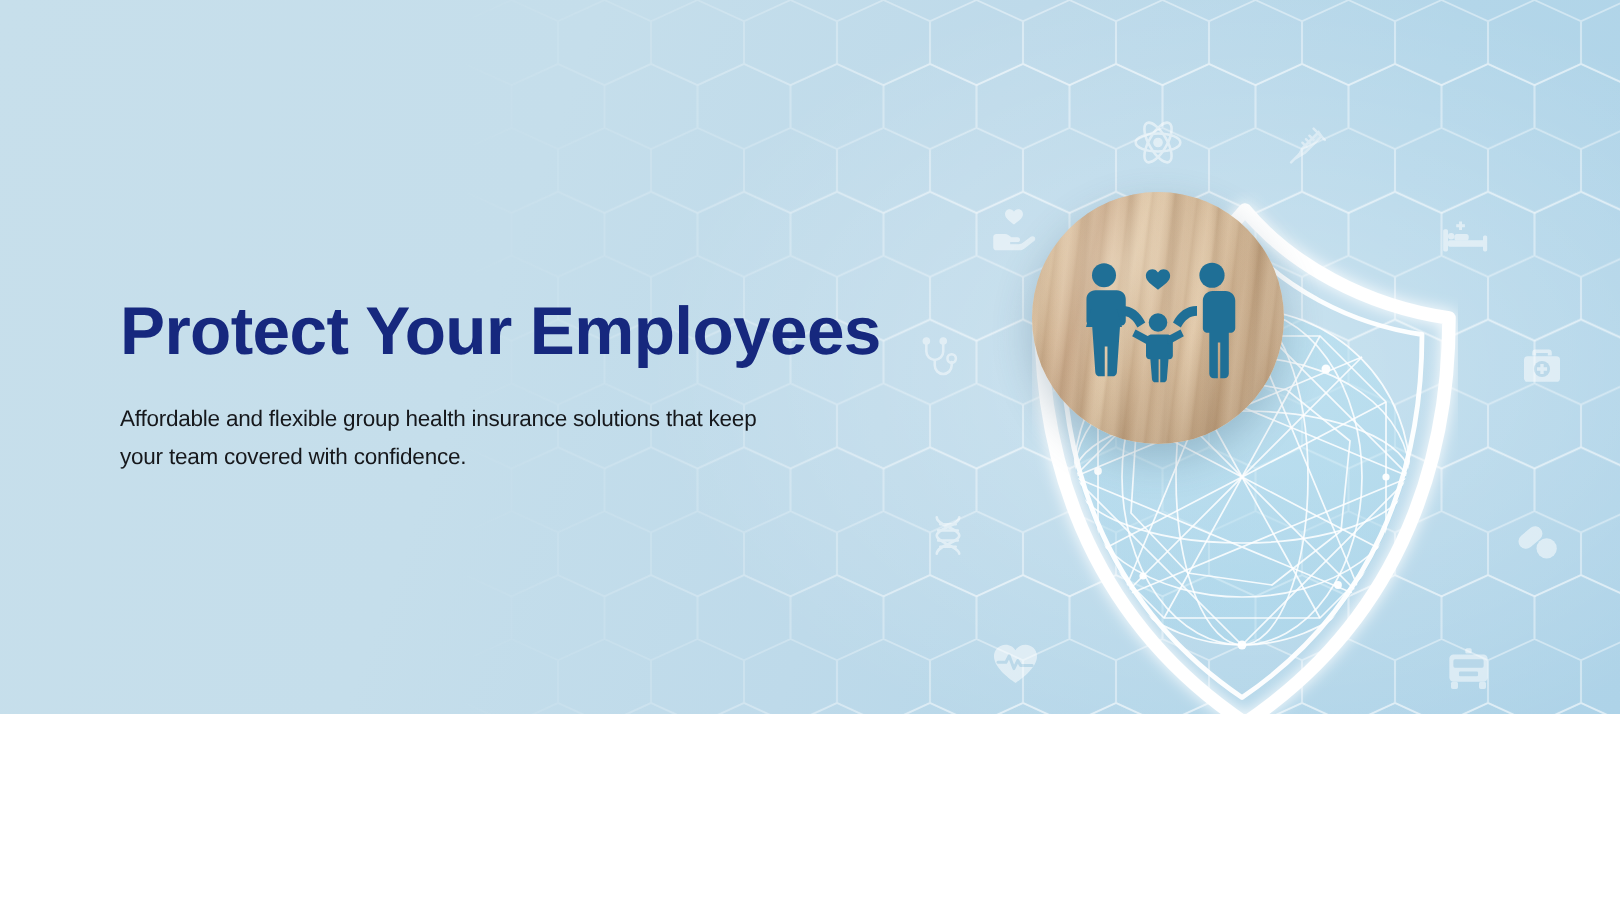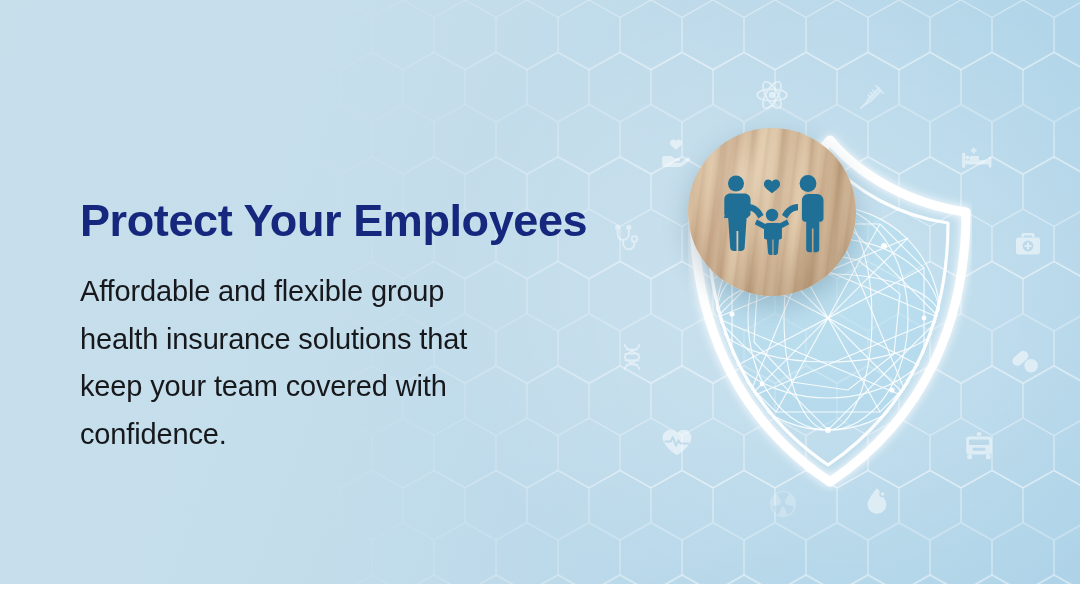--- a/index.html
+++ b/index.html
@@ -3,21 +3,21 @@
 <meta charset="utf-8">
 <style>
   html, body {
     margin: 0;
     padding: 0;
     background: #ffffff;
   }
   #banner {
     position: relative;
     width: 1080px;
-    height: 584px;
+    height: 476px;
     overflow: hidden;
     font-family: "Liberation Sans", sans-serif;
     background: #c6dfec;
   }
 
   
   .bg-base {
     position: absolute;
     inset: 0;
     background: linear-gradient(110deg,
@@ -70,21 +70,21 @@
     margin: 0;
     font-size: 45px;
     line-height: 1.12;
     font-weight: 700;
     letter-spacing: -0.4px;
     color: #16287e;
     white-space: nowrap;
   }
   .subhead {
     margin: 22px 0 0 0;
-    font-size: 29px;
+    font-size: 15px;
     line-height: 1.64;
     font-weight: 500;
     letter-spacing: -0.15px;
     color: #16181c;
     max-width: 450px;
   }
 
   
   .shield-wrap {
     position: absolute;

